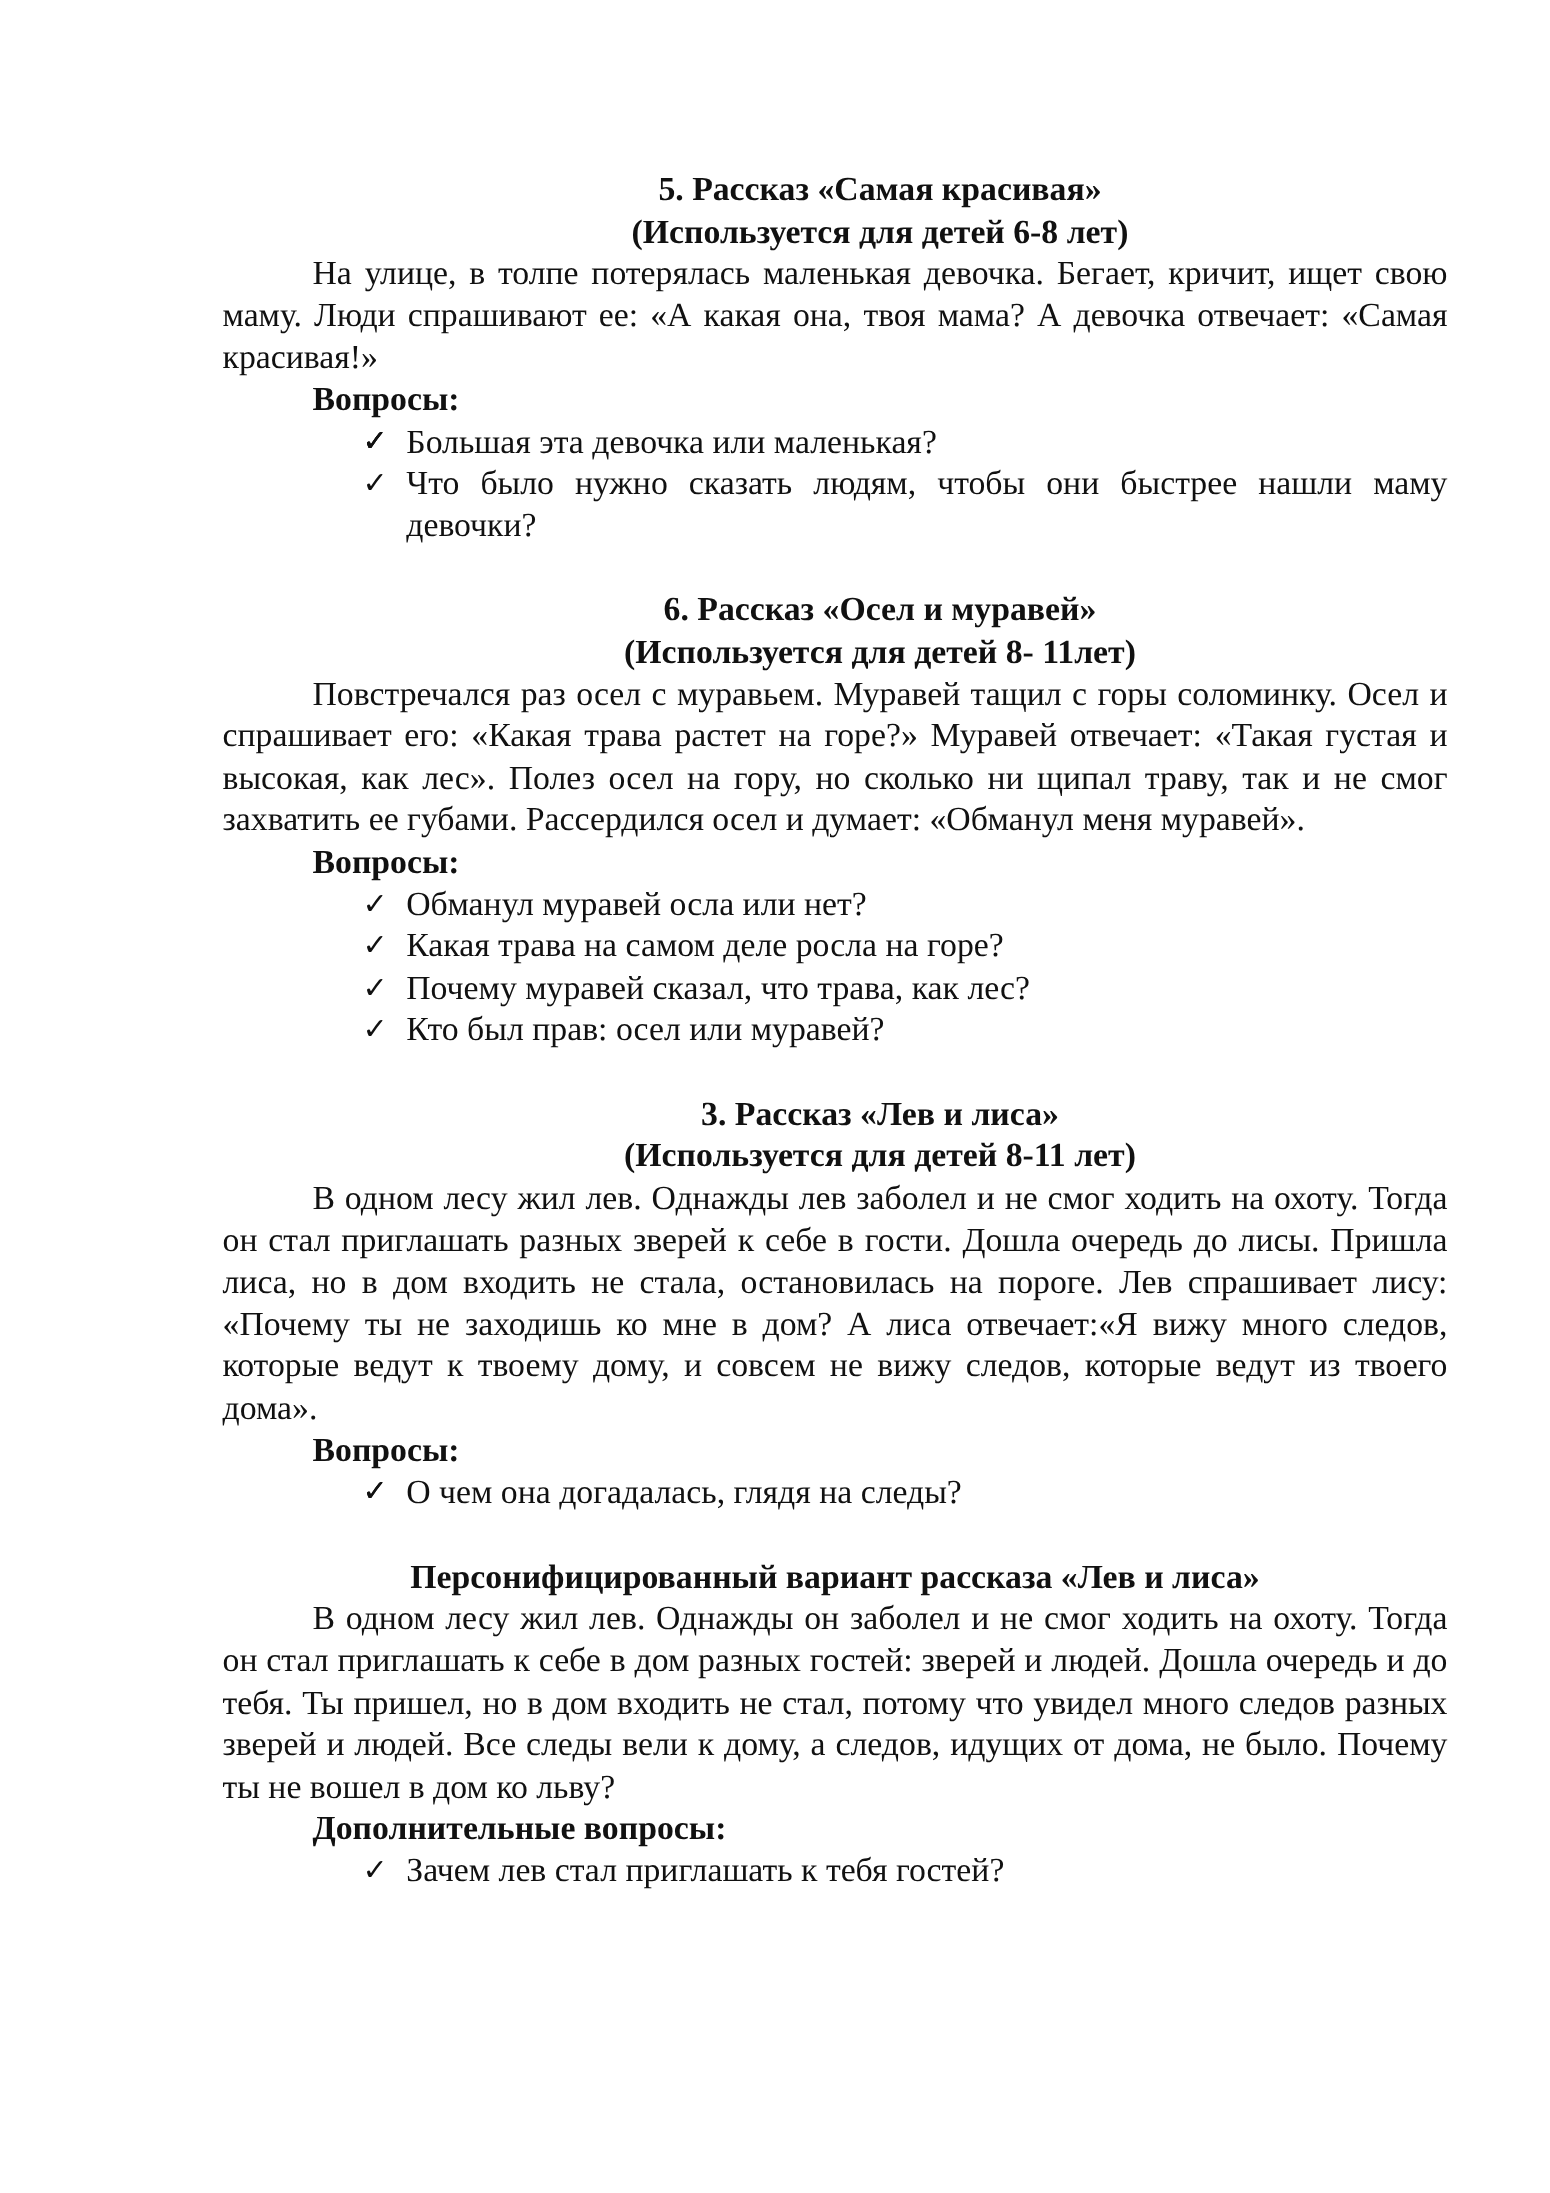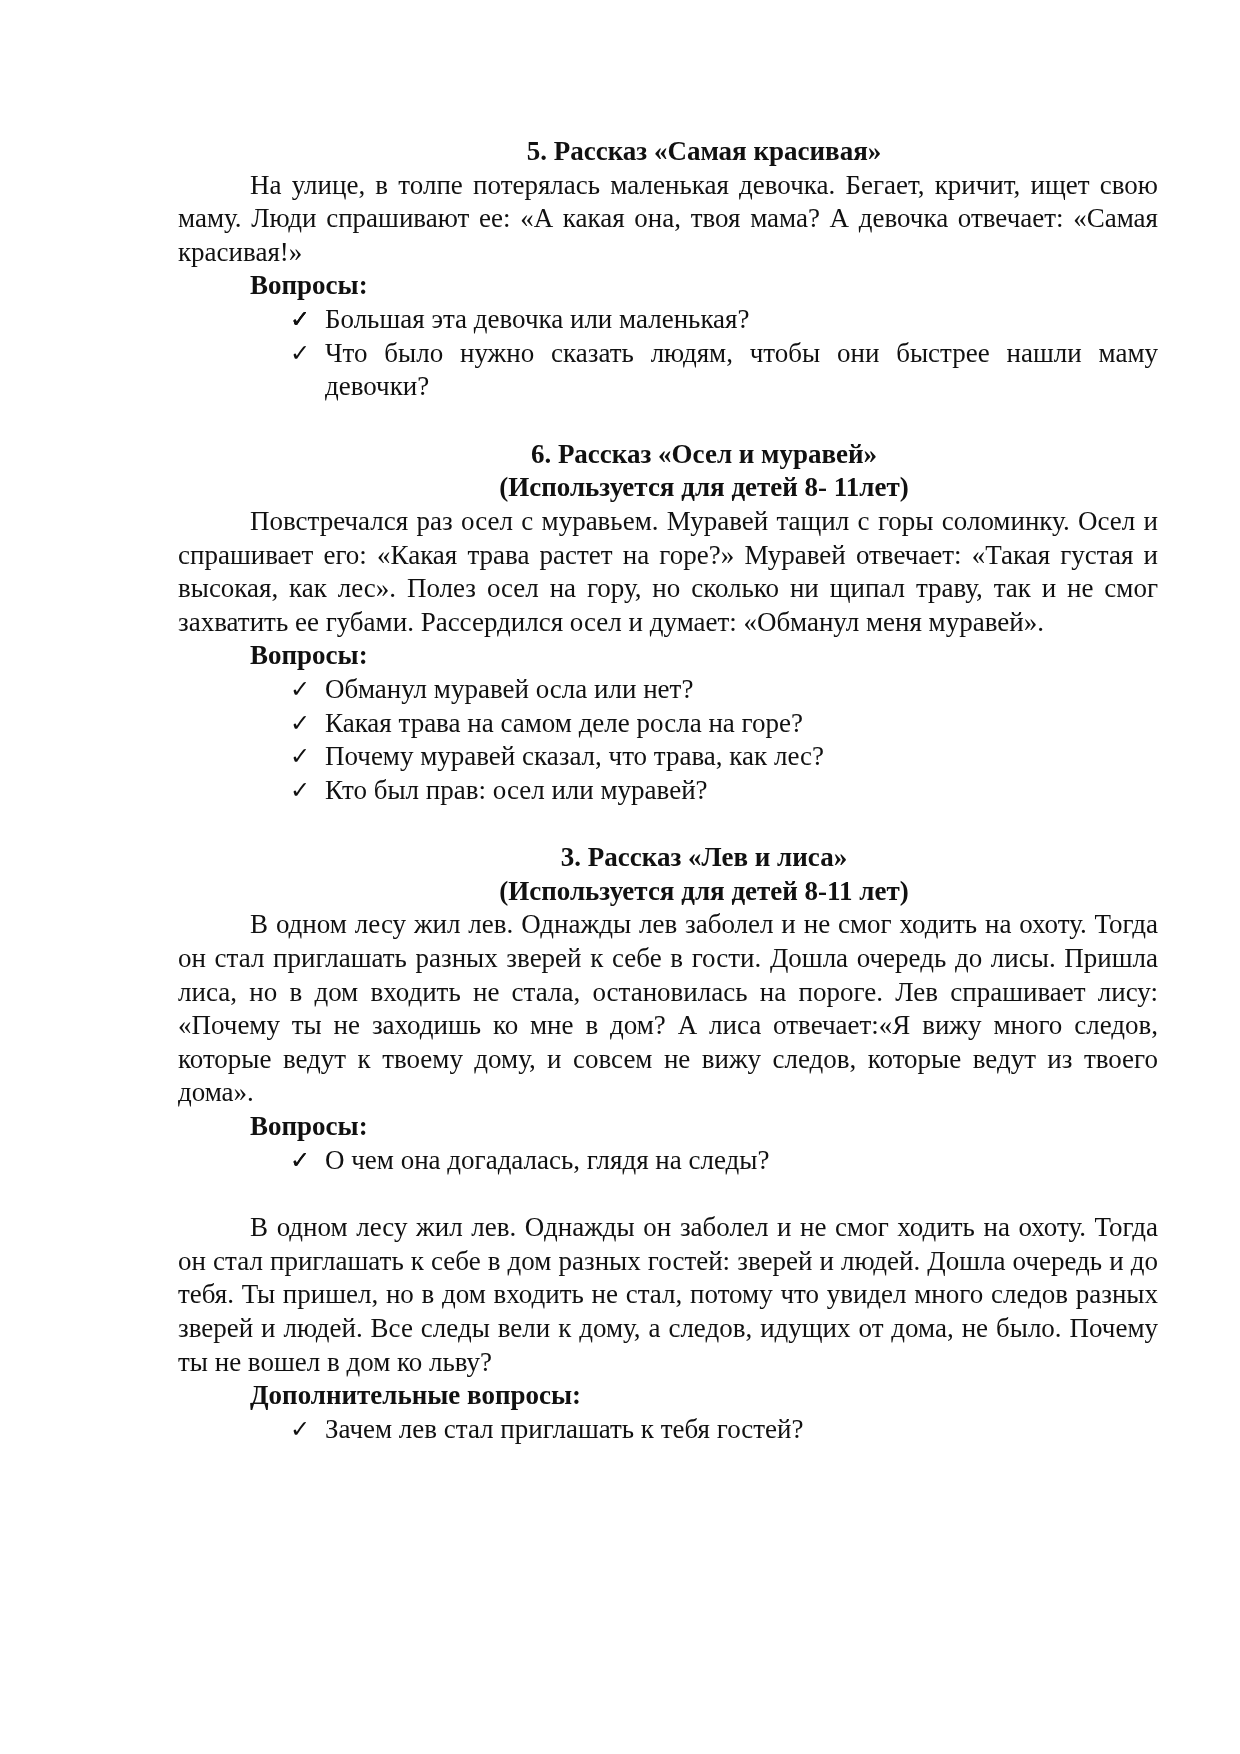--- a/index.html
+++ b/index.html
@@ -20,20 +20,21 @@
   }
   .gap { height: 34px; }
 </style>
 </head>
 <body>
 
 <div class="page">
 
   <section>
     <p class="title">5. Рассказ «Самая красивая»</p>
+    <p class="title">(Используется для детей 6-8 лет)</p>
     <p class="para">На улице, в толпе потерялась маленькая девочка. Бегает, кричит, ищет свою маму. Люди спрашивают ее: «А какая она, твоя мама? А девочка отвечает: «Самая красивая!»</p>
     <p class="q-heading">Вопросы:</p>
     <ul class="checks">
       <li><span class="check">✓</span></li>
       <li><span class="check">✓</span></li>
       <li><span class="check">✓</span><span>Большая эта девочка или маленькая?</span></li>
       <li><span class="check">✓</span><span>Что было нужно сказать людям, чтобы они быстрее нашли маму девочки?</span></li>
     </ul>
   </section>
 
@@ -61,20 +62,21 @@
     <p class="q-heading">Вопросы:</p>
     <ul class="checks">
       <li><span class="check">✓</span></li>
       <li><span class="check">✓</span><span>О чем она догадалась, глядя на следы?</span></li>
     </ul>
   </section>
 
   <div class="gap"></div>
 
   <section>
+    <p class="title" style="padding-left:0;">Персонифицированный вариант рассказа «Лев и лиса»</p>
     <p class="para">В одном лесу жил лев. Однажды он заболел и не смог ходить на охоту. Тогда он стал приглашать к себе в дом разных гостей: зверей и людей. Дошла очередь и до тебя. Ты пришел, но в дом входить не стал, потому что увидел много следов разных зверей и людей. Все следы вели к дому, а следов, идущих от дома, не было. Почему ты не вошел в дом ко льву?</p>
     <p class="q-heading">Дополнительные вопросы:</p>
     <ul class="checks">
       <li><span class="check">✓</span><span>Зачем лев стал приглашать к тебя гостей?</span></li>
     </ul>
   </section>
 
 </div>
 
 </body></html>

